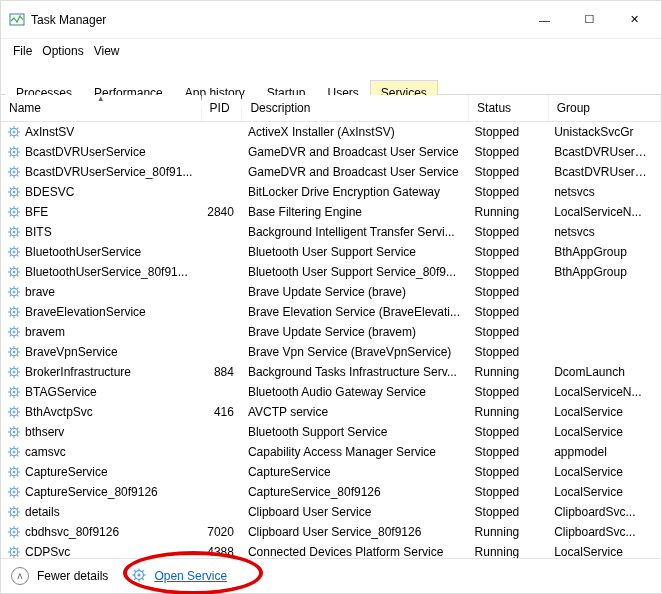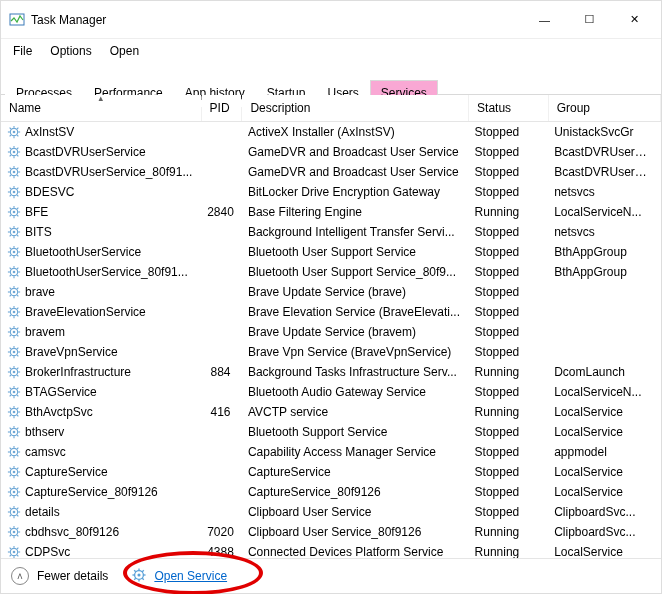--- a/index.html
+++ b/index.html
@@ -19,32 +19,32 @@
   border-bottom: 1px solid #eee;
 }
 .titlebar-icon { width: 16px; height: 16px; margin-right: 6px; }
 .title-text { font-size: 12px; flex: 0 0 auto; }
 .spacer { flex: 1; }
 .winbtn {
   width: 45px; height: 29px; display: flex; align-items: center; justify-content: center;
   font-family: "Segoe UI Symbol", sans-serif; font-size: 11px; color: #000;
 }
 .menubar {
-  display: flex; gap: 14px; padding: 3px 10px; font-size: 12px;
+  display: flex; gap: 6px; padding: 3px 10px; font-size: 12px;
 }
 .menubar span { padding: 2px 2px; }
 .tabs {
   display: flex; border-bottom: 1px solid #d9d9d9; padding: 0 4px; margin-top: 4px;
 }
 .tab {
   padding: 5px 10px 6px; font-size: 12px; border: 1px solid transparent; border-bottom: none;
   position: relative; top: 13px; background: #fff;
 }
 .tab.active {
-  border-color: #d9d9d9; border-bottom: 1px solid #fff; background: #f9a8d4;
+  border-color: #d9d9d9; border-bottom: 1px solid #fff; background: #fef9c3;
 }
 .table-wrap { flex: 1; overflow: auto; }
 table { width: 100%; border-collapse: collapse; table-layout: fixed; }
 thead th {
   text-align: left; font-weight: 400; font-size: 12px; padding: 6px 8px;
   border-bottom: 1px solid #e5e5e5; border-right: 1px solid #f0f0f0;
   position: relative; background: #fff;
   white-space: nowrap; overflow: hidden; text-overflow: ellipsis;
 }
 thead th .sort { color: #606060; font-size: 9px; position: absolute; top: -2px; left: 50%; transform: translateX(-50%); }
@@ -64,21 +64,21 @@
 }
 .chev {
   width: 18px; height: 18px; border: 1px solid #888; border-radius: 50%;
   display: inline-flex; align-items: center; justify-content: center; font-size: 10px; color: #555;
 }
 .link { color: #0066cc; text-decoration: underline; }
 .circle-annot {
   position: absolute; border: 4px solid #e00000; border-radius: 50%;
   width: 140px; height: 44px; left: 122px; top: -8px; pointer-events: none;
 }
-.col-pid { text-align: center; }
+.col-pid { text-align: right; }
 </style>
 </head>
 <body>
 
 <div class="window">
   <div class="titlebar">
     <span class="titlebar-icon">
       <svg viewBox="0 0 16 16" width="16" height="16">
         <rect x="1" y="2" width="14" height="11" fill="#fff" stroke="#3a7bb8" stroke-width="1"></rect>
         <polyline points="2,9 5,6 8,10 11,4 14,8" fill="none" stroke="#3cb043" stroke-width="1.2"></polyline>
@@ -87,21 +87,21 @@
     <span class="title-text">Task Manager</span>
     <span class="spacer"></span>
     <div class="winbtn">—</div>
     <div class="winbtn">☐</div>
     <div class="winbtn">✕</div>
   </div>
 
   <div class="menubar">
     <span>File</span>
     <span>Options</span>
-    <span>Open</span>
+    <span>View</span>
   </div>
 
   <div class="tabs">
     <div class="tab">Processes</div>
     <div class="tab">Performance</div>
     <div class="tab">App history</div>
     <div class="tab">Startup</div>
     <div class="tab">Users</div>
     <div class="tab active">Services</div>
   </div>

